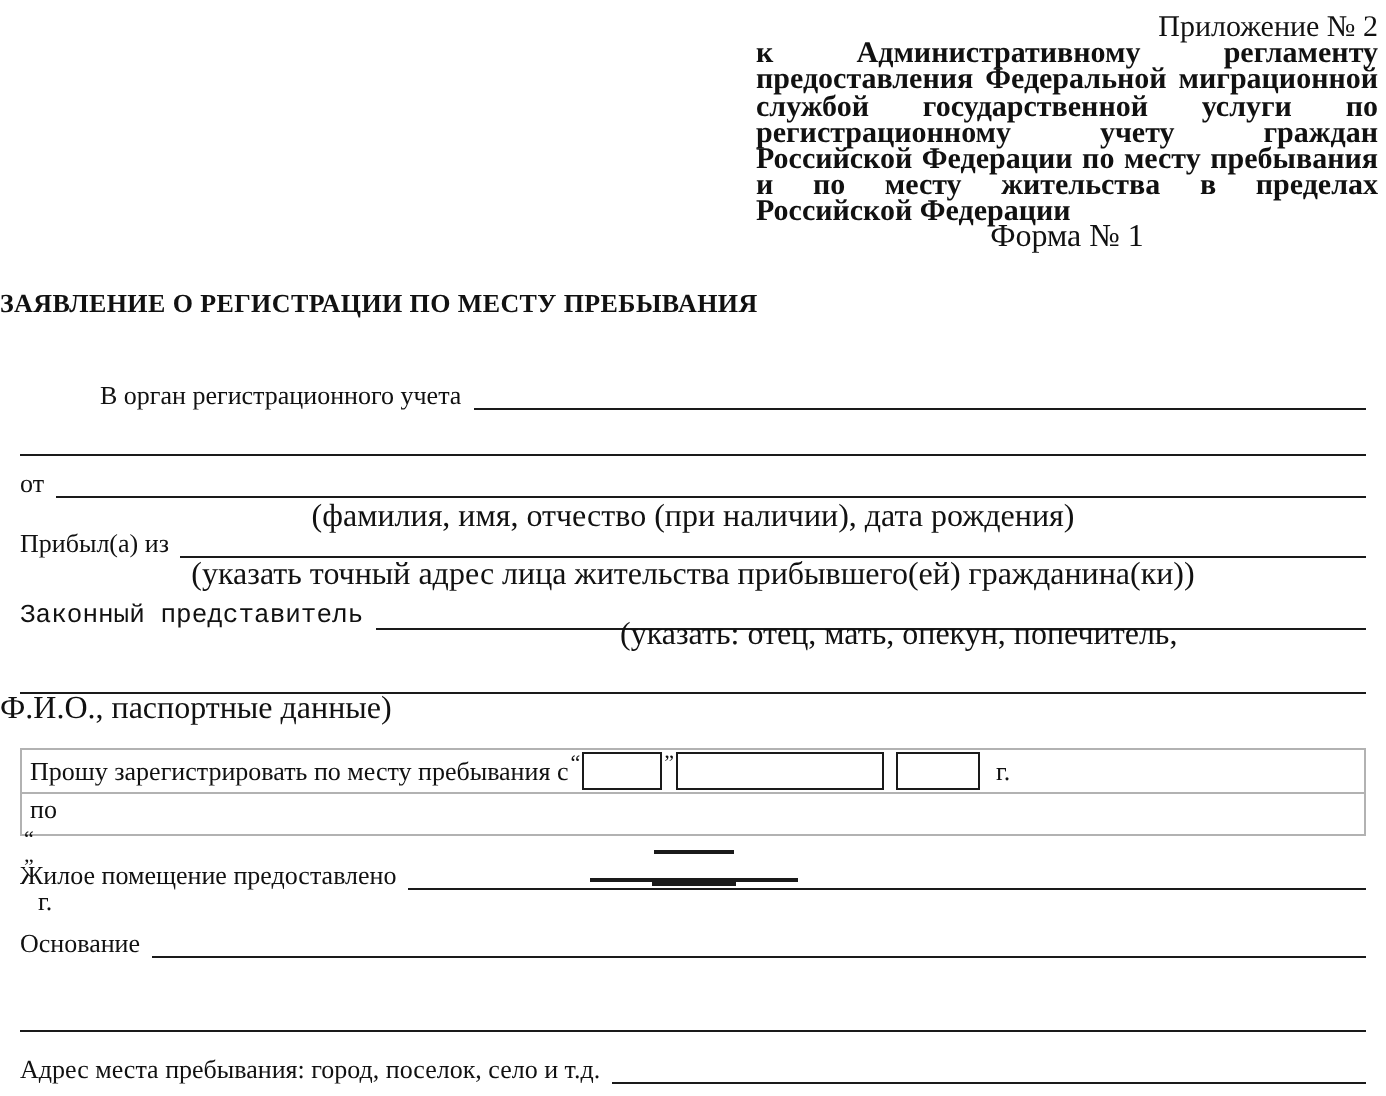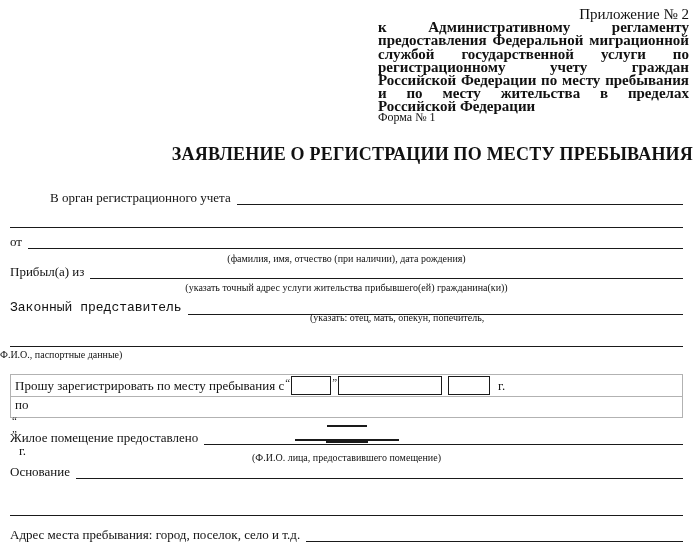--- a/index.html
+++ b/index.html
@@ -42,33 +42,33 @@
     text-align: justify;
     text-align-last: left;
     margin: 0;
     font-weight: bold;
   }
   .form-no {
     position: absolute;
     left: 378px;
     top: 110px;
     width: 311px;
-    text-align: left;
-    font-size: 12px;
+    text-align: center;
+    font-size: 16px;
     white-space: nowrap;
   }
 
   
   .doc-title {
     position: absolute;
     left: 0;
     top: 144px;
     width: 693px;
-    text-align: right;
-    font-size: 18px;
+    text-align: left;
+    font-size: 13px;
     font-weight: bold;
     letter-spacing: 0.2px;
     white-space: nowrap;
   }
 
   
   .field-row {
     position: absolute;
     display: flex;
     align-items: flex-end;
@@ -91,21 +91,21 @@
     position: absolute;
     left: 10px;
     width: 673px;
     border-top: 1px solid #1a1a1a;
     height: 0;
   }
 
   
   .hint {
     position: absolute;
-    font-size: 10px;
+    font-size: 16px;
     line-height: 12px;
     white-space: nowrap;
     color: #111111;
   }
 
   
   .date-table {
     position: absolute;
     left: 10px;
     top: 374px;
@@ -183,21 +183,21 @@
   <div class="field-row" style="left:10px; top:234px; width:673px;">
     <span class="field-label">от</span>
     <span class="field-rule"></span>
   </div>
   <div class="hint" style="left:0; top:253px; width:693px; text-align:center;">(фамилия, имя, отчество (при наличии), дата рождения)</div>
 
   <div class="field-row" style="left:10px; top:264px; width:673px;">
     <span class="field-label">Прибыл(а) из</span>
     <span class="field-rule"></span>
   </div>
-  <div class="hint" style="left:0; top:282px; width:693px; text-align:center;">(указать точный адрес услуги жительства прибывшего(ей) гражданина(ки))</div>
+  <div class="hint" style="left:0; top:282px; width:693px; text-align:center;">(указать точный адрес лица жительства прибывшего(ей) гражданина(ки))</div>
 
   <div class="field-row" style="left:10px; top:300px; width:673px;font-family:Liberation Mono, monospace;">
     <span class="field-label">Законный представитель</span>
     <span class="field-rule"></span>
   </div>
   <div class="hint" style="left:310px; top:312px;">(указать: отец, мать, опекун, попечитель,</div>
 
   <div class="rule-full" style="top:346px;"></div>
   <div class="hint" style="left:0; top:349px; width:693px; text-align:left;">Ф.И.О., паспортные данные)</div>
 
@@ -224,21 +224,20 @@
       <span class="cell-box cell-year"></span>
       <span class="date-tail">г.</span>
     </div>
 
   </div>
 
   <div class="field-row" style="left:10px; top:430px; width:673px;">
     <span class="field-label">Жилое помещение предоставлено</span>
     <span class="field-rule"></span>
   </div>
-  <div class="hint" style="left:0; top:452px; width:693px; text-align:center;">(Ф.И.О. лица, предоставившего помещение)</div>
 
   <div class="field-row" style="left:10px; top:464px; width:673px;">
     <span class="field-label">Основание</span>
     <span class="field-rule"></span>
   </div>
 
   <div class="rule-full" style="top:515px;"></div>
 
   <div class="field-row" style="left:10px; top:527px; width:673px;">
     <span class="field-label">Адрес места пребывания: город, поселок, село и т.д.</span>

